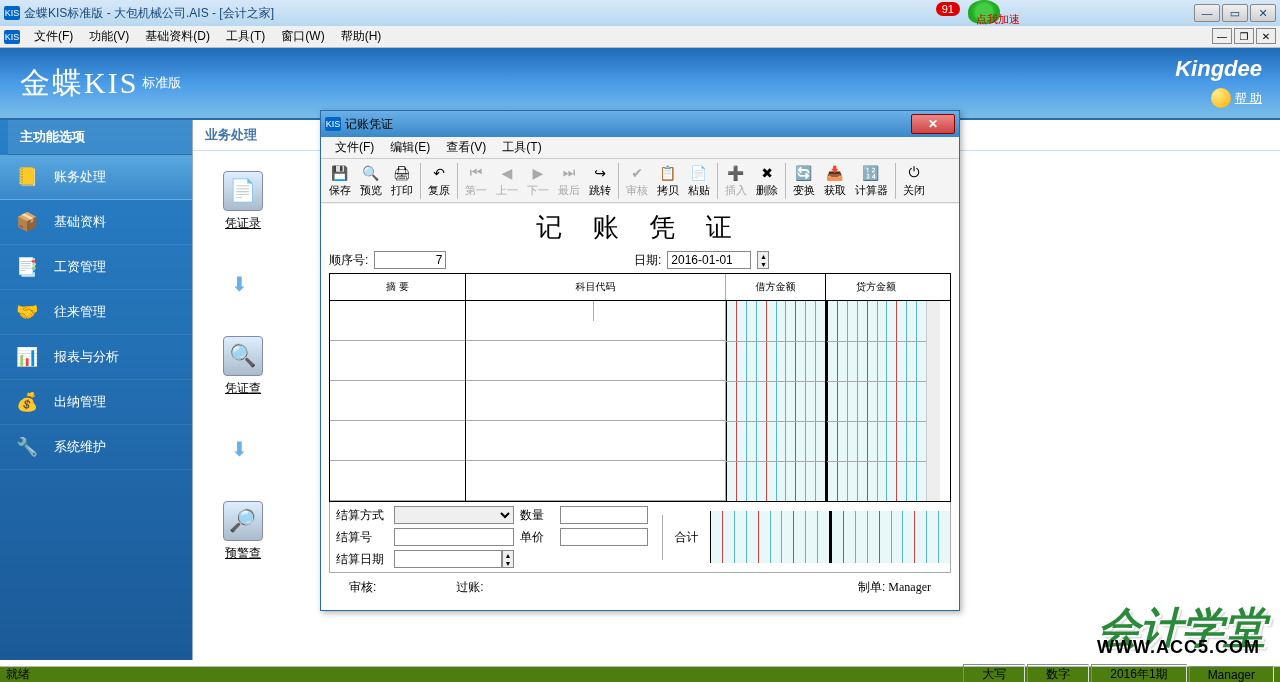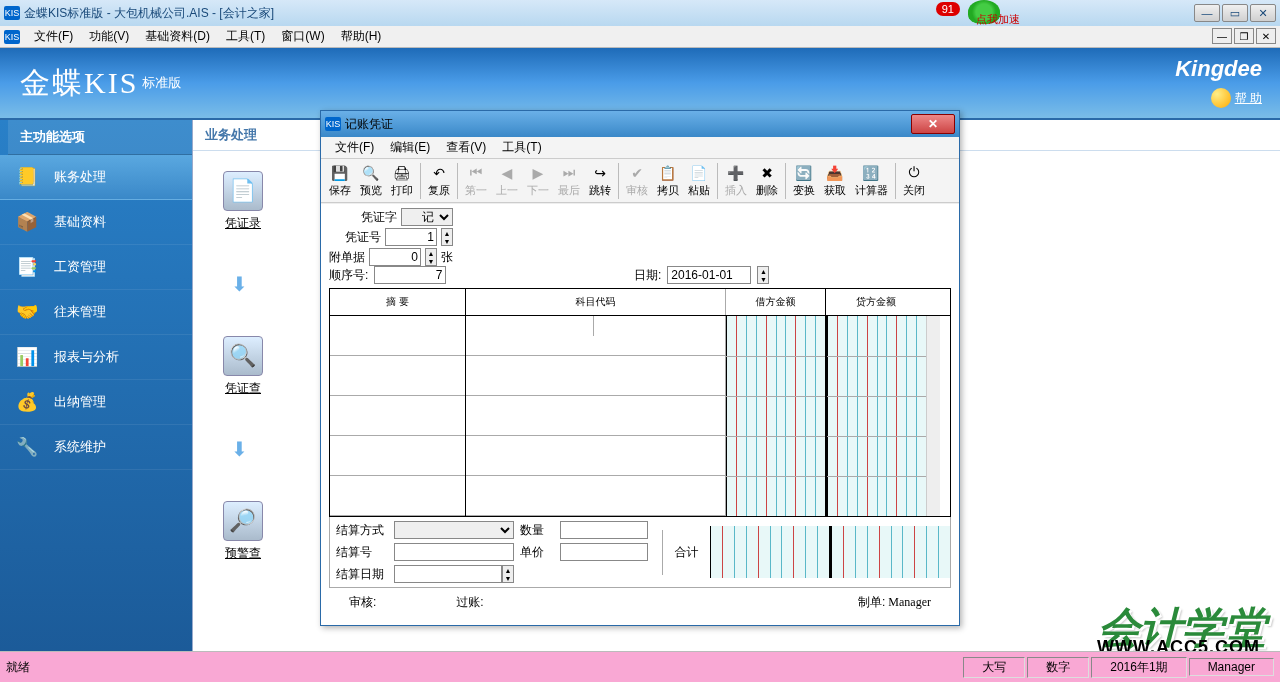--- a/index.html
+++ b/index.html
@@ -99,21 +99,21 @@
 .voucher-footer { display: flex; border: 1px solid #aaa; border-top: none; font-size: 12px; align-items: center; }
 .vf-left { width: 332px; padding: 4px 6px; display: grid; grid-template-columns: 52px 120px 34px 88px; gap: 4px 6px; align-items: center; }
 .vf-left input { height: 18px; border: 1px solid #888; width: 100%; }
 .vf-heji { width: 48px; text-align: center; border-left: 1px solid #aaa; padding: 14px 4px; }
 .vf-money { flex: 1; display: flex; height: 52px; }
 
 .voucher-sig { display: flex; font-size: 12px; padding: 6px 20px; gap: 80px; font-family: SimSun; }
 .voucher-sig span:last-child { margin-left: auto; font-family: "Times New Roman", serif; }
 
 
-.status-bar { position: absolute; bottom: 0; left: 0; right: 0; height: 31px; background: #f9a8d4; border-top: 1px solid #bbb; display: flex; align-items: center; font-size: 12px; padding: 0 6px; }
+.status-bar { position: absolute; bottom: 0; left: 0; right: 0; height: 16px; background: #4d7c0f; border-top: 1px solid #bbb; display: flex; align-items: center; font-size: 12px; padding: 0 6px; }
 .status-bar .sb-left { flex: 1; }
 .sb-cell { border: 1px inset #ddd; padding: 1px 18px; margin-left: 2px; }
 
 
 .watermark { position: absolute; right: 14px; bottom: 26px; font-size: 42px; font-weight: bold; color: #2a8a3a; font-style: italic; text-shadow: 2px 2px 0 #fff, 3px 3px 2px rgba(0,0,0,0.2); pointer-events: none; }
 .watermark-sub { position: absolute; right: 20px; bottom: 24px; font-size: 18px; color: #000000; font-weight: bold; letter-spacing: 1px; pointer-events: none; }
 
 .underline-link { color: #000000; text-decoration: underline; font-size: 12px; }
 </style>
 </head>
@@ -301,43 +301,21 @@
         <span>计算器</span>
       </div>
       <div class="tb-sep"></div>
       <div class="tb-btn">
         <span class="tb-icon">⏻</span>
         <span>关闭</span>
       </div>
     </div>
   <div class="dlg-body">
     <div class="voucher-head">
-      <div class="head-right">
-        <div class="hr-row">
-          <span>凭证字</span>
-          <select class="hr-input"><option>记</option></select>
-        </div>
-        <div class="hr-row">
-          <span>凭证号</span>
-          <input class="hr-input" value="1" style="">
-          <div class="spinner">
-              <span>▲</span>
-              <span>▼</span>
-            </div>
-        </div>
-        <div class="hr-row">
-          <span>附单据</span>
-          <input class="hr-input" value="0" style="">
-          <div class="spinner">
-              <span>▲</span>
-              <span>▼</span>
-            </div>
-          <span>张</span>
-        </div>
-      </div>
+      <div class="voucher-title">记 账 凭 证</div>
     </div>
     <div class="voucher-info">
       <span>顺序号:</span>
       <input class="seq-input" value="7" style="">
       <span style="flex:1"></span>
       <span>日期:</span>
       <input class="date-input" value="2016-01-01" style="">
       <div class="spinner">
           <span>▲</span>
           <span>▼</span>

